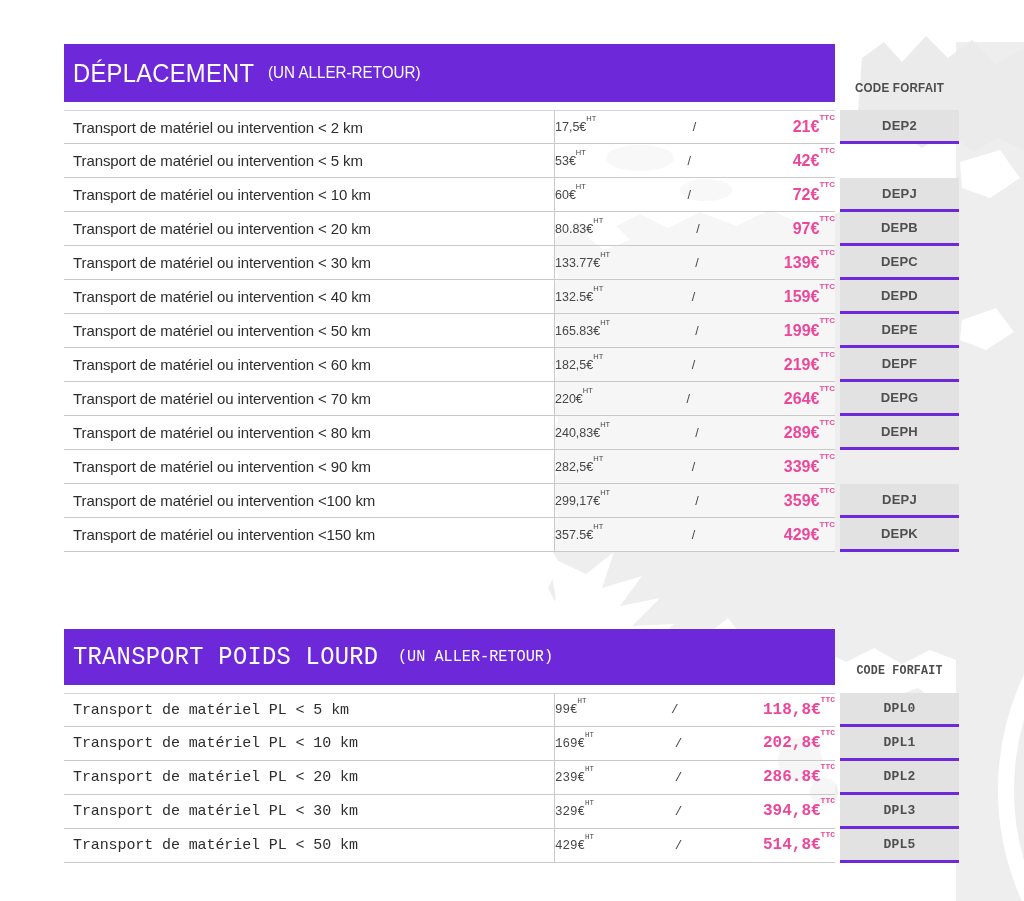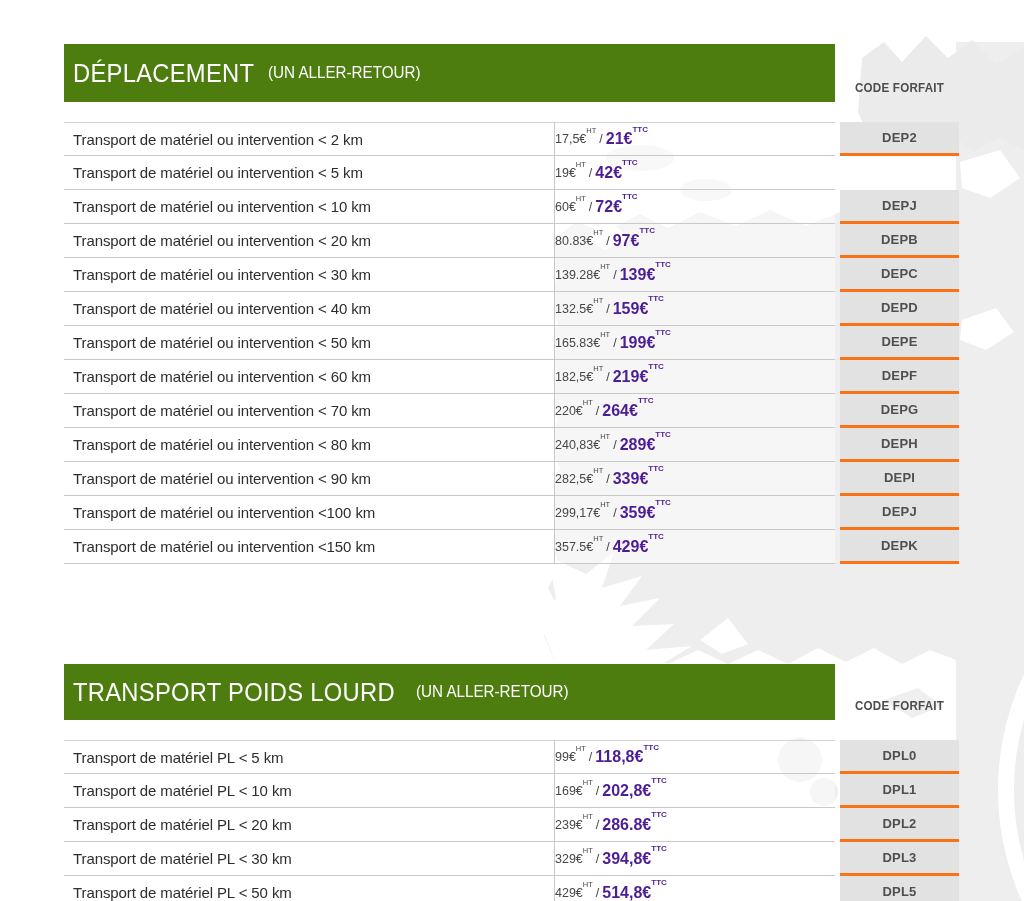--- a/index.html
+++ b/index.html
@@ -7,63 +7,63 @@
     width:1024px;height:901px;position:relative;overflow:hidden;
     background:#ffffff;
     font-family:"Liberation Sans",sans-serif;
     -webkit-font-smoothing:antialiased;
   }
   
   .bg{position:absolute;left:0;top:0;z-index:0;}
   
   .price-table{position:absolute;left:64px;width:895px;z-index:1;}
   #table1{top:44px;}
-  #table2{top:664px;}
+  #table2{top:629px;font-family:Liberation Mono, monospace;}
   .header-row{display:flex;height:58px;}
   #table2 .header-row{height:56px;}
   .green-bar{
-    flex:0 0 771px;box-sizing:border-box;background:#4d7c0f;
+    flex:0 0 771px;box-sizing:border-box;background:#6d28d9;
     display:flex;align-items:center;padding:0 4px 0 9px;
   }
   .green-bar .title{
     color:#ffffff;font-size:25px;letter-spacing:.3px;
     align-self:center;transform:scaleX(.95);transform-origin:left center;white-space:nowrap;
   }
   .green-bar .subtitle{
     color:#ffffff;font-size:16px;margin-left:4px;align-self:center;
     transform:scaleX(.95);transform-origin:left center;white-space:nowrap;
   }
   .code-header{
     width:119px;margin-left:5px;align-self:flex-end;
     text-align:center;font-size:12px;font-weight:bold;color:#4c4c4c;
     letter-spacing:.2px;padding-bottom:7px;transform:scaleX(.97);white-space:nowrap;
   }
-  .rows{margin-top:20px;}
+  .rows{margin-top:8px;}
   .row{display:flex;height:34px;box-sizing:border-box;}
   .cell{box-sizing:border-box;}
   .cell.desc{
     width:490px;background:#ffffff;border-bottom:1px solid #c9c9c9;
     display:flex;align-items:center;padding-left:9px;
     font-size:15px;color:#2d2d2d;letter-spacing:-.1px;white-space:nowrap;
   }
   .cell.price{
     width:281px;border-bottom:1px solid #c9c9c9;border-left:1px solid #c9c9c9;
-    display:flex;align-items:center;justify-content:flex-start;
+    display:flex;align-items:center;justify-content:space-between;
     background:rgba(255,255,255,.45);white-space:nowrap;
   }
   .rows div.row:first-of-type .desc,
   .rows div.row:first-of-type .price{border-top:1px solid #d4d4d4;}
   .cell.code{
-    width:119px;margin-left:5px;background:#e2e2e2;border-bottom:3px solid #f97316;
+    width:119px;margin-left:5px;background:#e2e2e2;border-bottom:3px solid #6d28d9;
     display:flex;align-items:center;justify-content:center;
     font-size:13px;font-weight:bold;color:#4f4f4f;letter-spacing:.2px;
   }
   .ht{font-size:12.5px;color:#474747;}
   .sep{font-size:12.5px;color:#474747;margin:0 3px;}
-  .ttc{font-size:16px;font-weight:bold;color:#4c1d95;}
+  .ttc{font-size:16px;font-weight:bold;color:#ec4899;}
   .sup{font-size:7.5px;position:relative;top:-5px;letter-spacing:0;}
   .ttc .sup{font-size:8px;top:-6px;}
 </style>
 </head>
 <body>
 
 <svg class="bg" width="1024" height="901" viewBox="0 0 1024 901" aria-hidden="true">
 
   <rect x="956" y="42" width="68" height="859" fill="#eeeeee"></rect>
 
@@ -111,21 +111,21 @@
           <span class="ht"><span>17,5</span><span>€</span><sup class="sup">HT</sup></span>
           <span class="sep">/</span>
           <span class="ttc"><span>21</span><span>€</span><sup class="sup">TTC</sup></span>
         </div>
         <div class="cell code">DEP2</div>
       </div>
 
       <div class="row">
         <div class="cell desc">Transport de matériel ou intervention &lt; 5 km</div>
         <div class="cell price">
-          <span class="ht"><span>19</span><span>€</span><sup class="sup">HT</sup></span>
+          <span class="ht"><span>53</span><span>€</span><sup class="sup">HT</sup></span>
           <span class="sep">/</span>
           <span class="ttc"><span>42</span><span>€</span><sup class="sup">TTC</sup></span>
         </div>
       </div>
 
       <div class="row">
         <div class="cell desc">Transport de matériel ou intervention &lt; 10 km</div>
         <div class="cell price">
           <span class="ht"><span>60</span><span>€</span><sup class="sup">HT</sup></span>
           <span class="sep">/</span>
@@ -140,21 +140,21 @@
           <span class="ht"><span>80.83</span><span>€</span><sup class="sup">HT</sup></span>
           <span class="sep">/</span>
           <span class="ttc"><span>97</span><span>€</span><sup class="sup">TTC</sup></span>
         </div>
         <div class="cell code">DEPB</div>
       </div>
 
       <div class="row">
         <div class="cell desc">Transport de matériel ou intervention &lt; 30 km</div>
         <div class="cell price">
-          <span class="ht"><span>139.28</span><span>€</span><sup class="sup">HT</sup></span>
+          <span class="ht"><span>133.77</span><span>€</span><sup class="sup">HT</sup></span>
           <span class="sep">/</span>
           <span class="ttc"><span>139</span><span>€</span><sup class="sup">TTC</sup></span>
         </div>
         <div class="cell code">DEPC</div>
       </div>
 
       <div class="row">
         <div class="cell desc">Transport de matériel ou intervention &lt; 40 km</div>
         <div class="cell price">
           <span class="ht"><span>132.5</span><span>€</span><sup class="sup">HT</sup></span>
@@ -204,21 +204,20 @@
         <div class="cell code">DEPH</div>
       </div>
 
       <div class="row">
         <div class="cell desc">Transport de matériel ou intervention &lt; 90 km</div>
         <div class="cell price">
           <span class="ht"><span>282,5</span><span>€</span><sup class="sup">HT</sup></span>
           <span class="sep">/</span>
           <span class="ttc"><span>339</span><span>€</span><sup class="sup">TTC</sup></span>
         </div>
-        <div class="cell code">DEPI</div>
       </div>
 
       <div class="row">
         <div class="cell desc">Transport de matériel ou intervention &lt;100 km</div>
         <div class="cell price">
           <span class="ht"><span>299,17</span><span>€</span><sup class="sup">HT</sup></span>
           <span class="sep">/</span>
           <span class="ttc"><span>359</span><span>€</span><sup class="sup">TTC</sup></span>
         </div>
         <div class="cell code">DEPJ</div>

